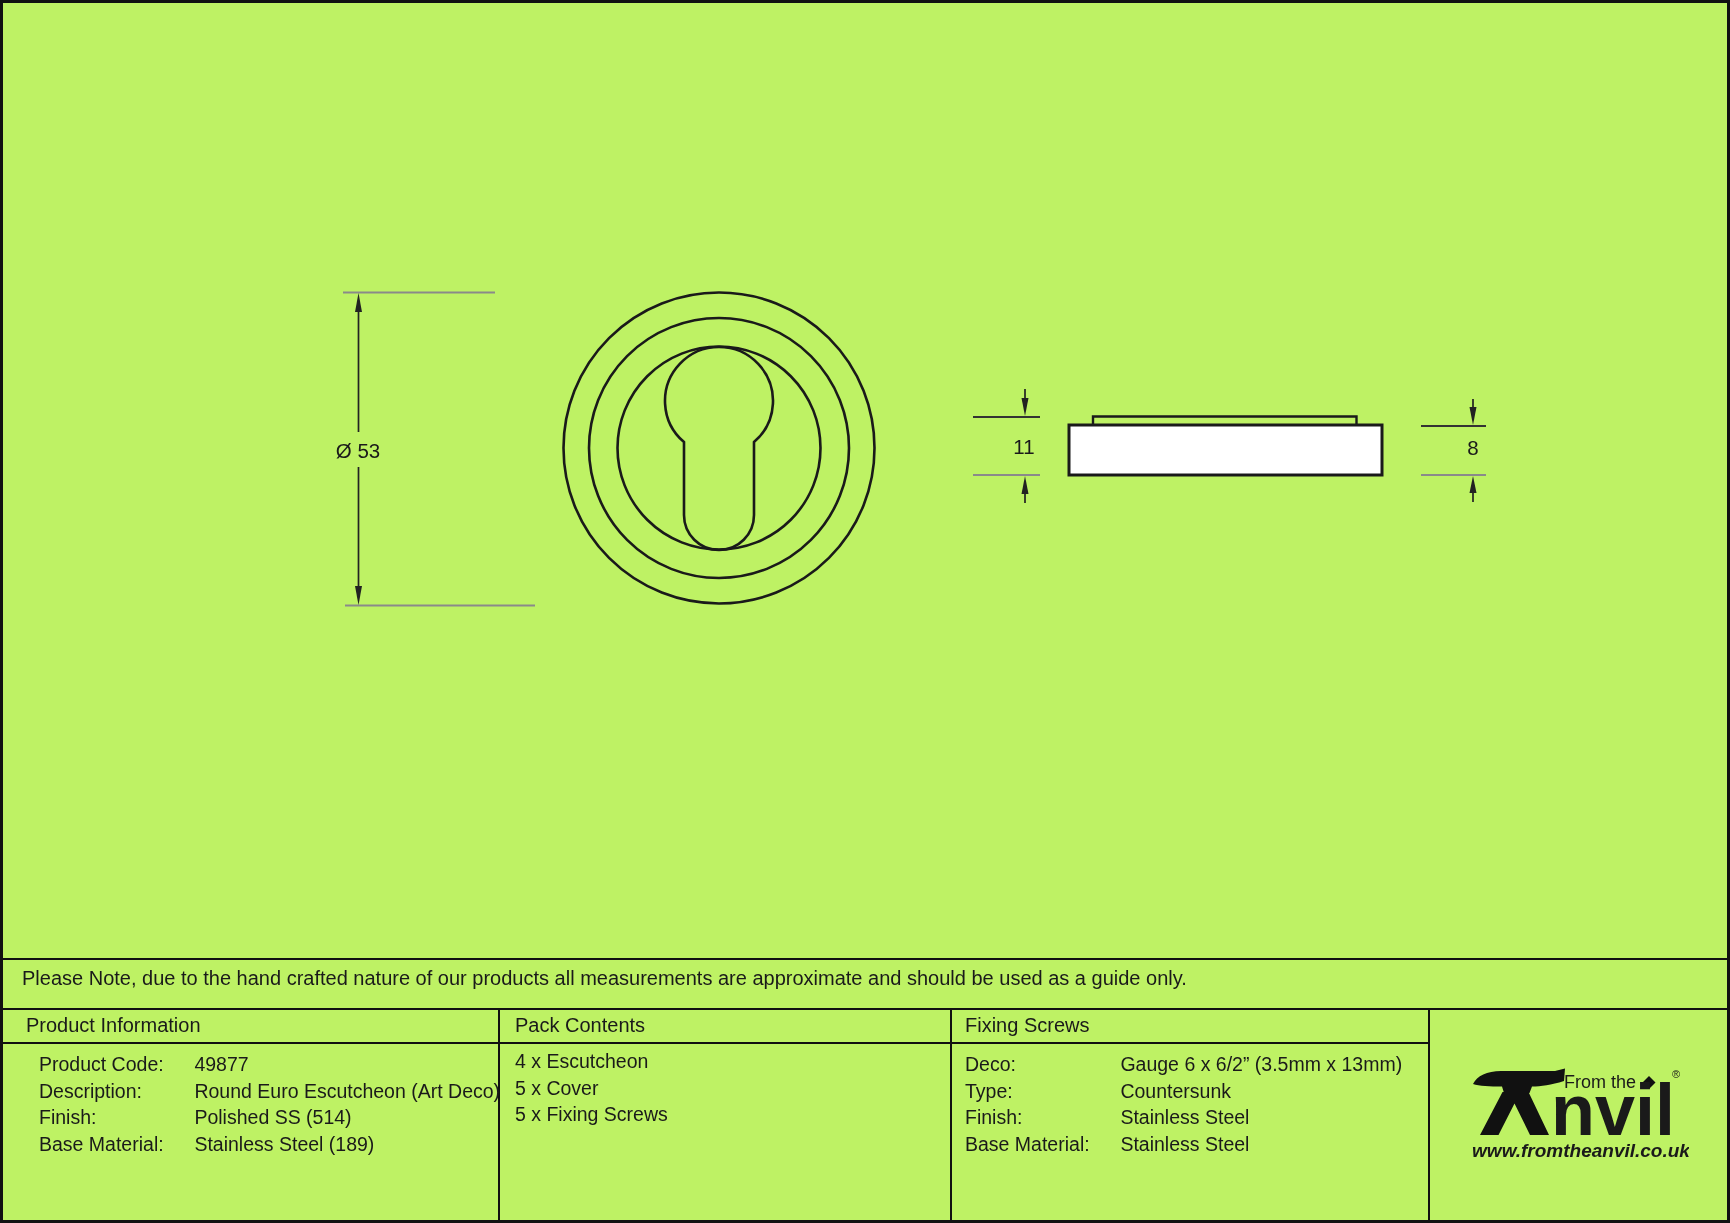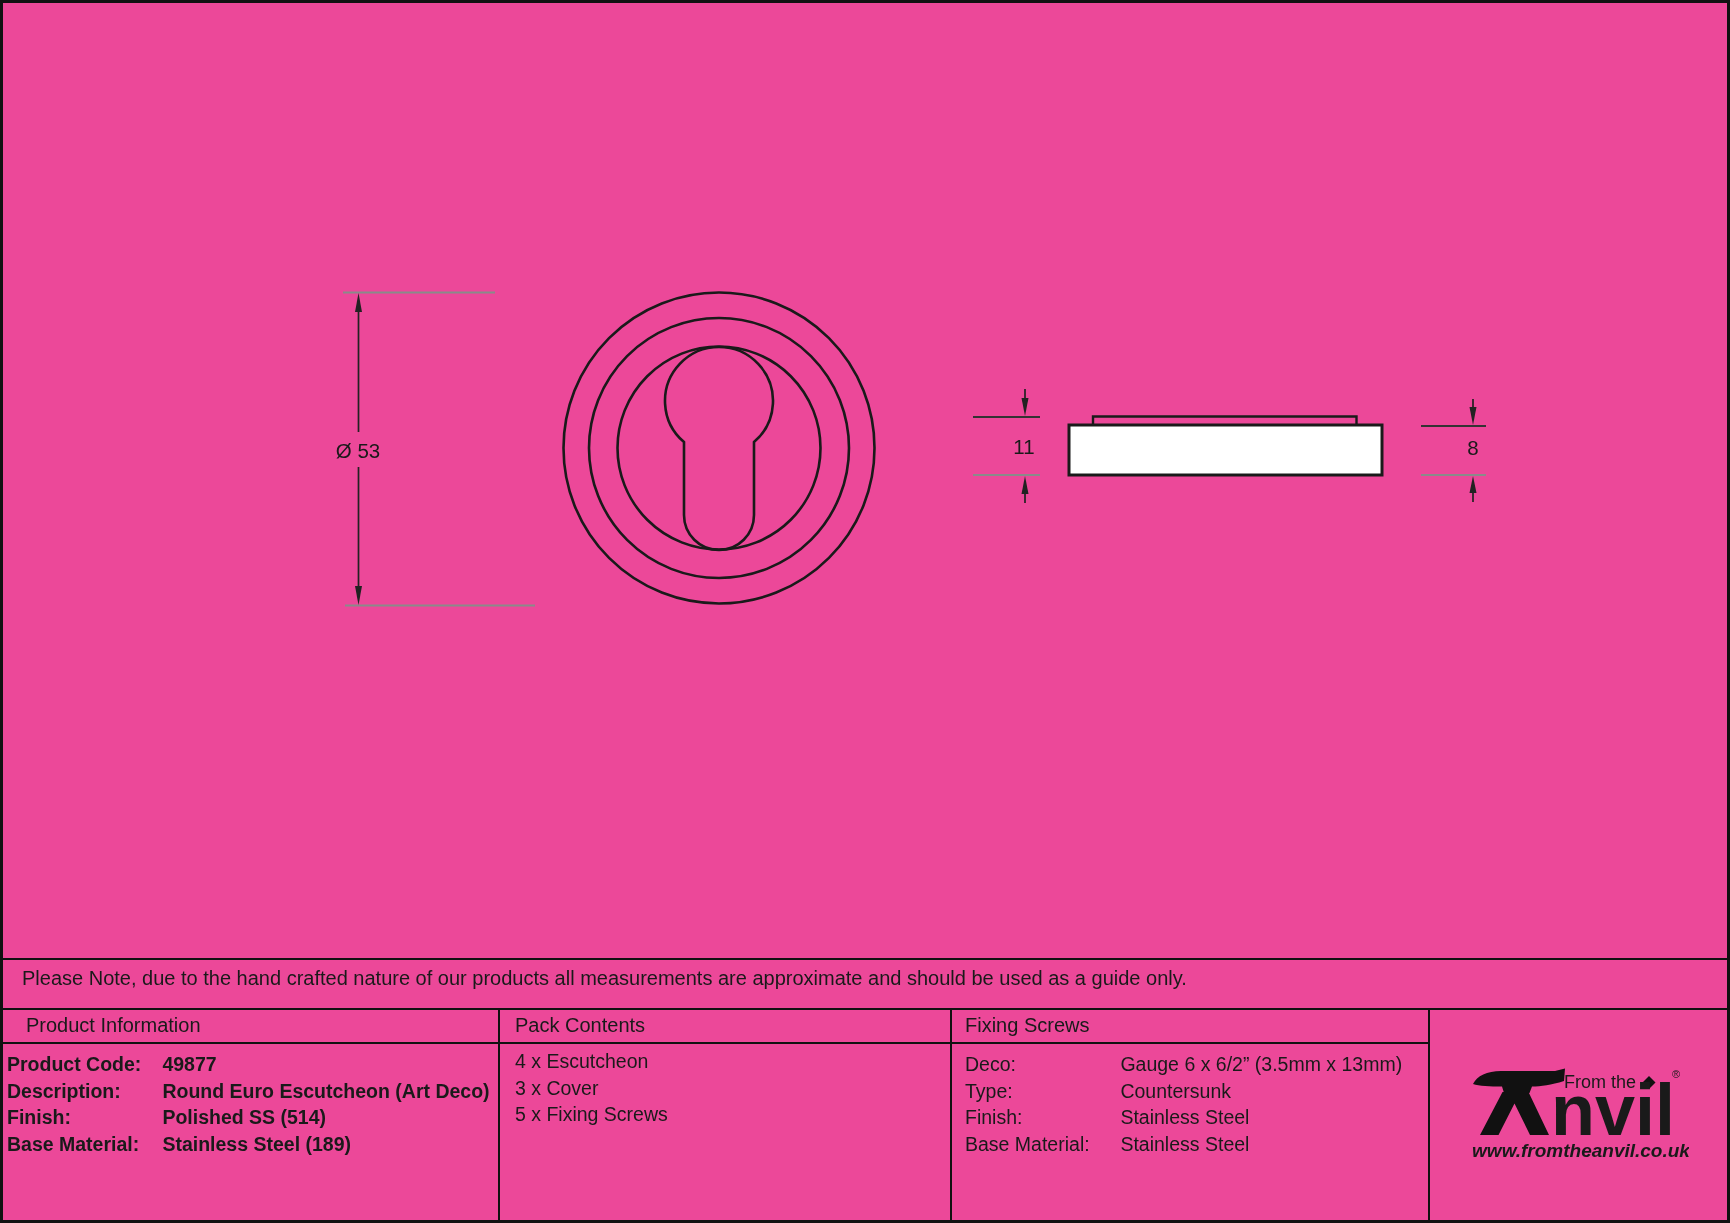--- a/index.html
+++ b/index.html
@@ -1,20 +1,20 @@
 <!DOCTYPE html>
 <html><head>
 <meta charset="utf-8">
 <style>
   html,body { margin:0; padding:0; background:#e8e8e8; }
   .page {
     position:relative;
     width:1730px; height:1223px;
     margin:0 auto;
-    background:#ec4899;
+    background:#bef264;
     border:3px solid #111;
     box-sizing:border-box;
     font-family:"Liberation Sans", sans-serif;
     color:#1a1a1a;
     overflow:hidden;
   }
   .abs { position:absolute; }
   svg text {
     font-family:"Liberation Sans", sans-serif;
     fill:#1a1a1a;
@@ -99,42 +99,42 @@
   <div class="hline" style="top:1005px; width:1724px;"></div>
   <div class="hline" style="top:1039px; width:1425px;"></div>
   <div class="vline" style="left:495px; top:1005px; height:212px;"></div>
   <div class="vline" style="left:947px; top:1005px; height:212px;"></div>
   <div class="vline" style="left:1425px; top:1005px; height:212px;"></div>
 
   <div class="hdr" style="left:23px;">Product Information</div>
   <div class="hdr" style="left:512px;">Pack Contents</div>
   <div class="hdr" style="left:962px;">Fixing Screws</div>
 
-  <div class="cellcol" style="left:4px; width:460px;font-weight:bold;">
+  <div class="cellcol" style="left:36px; width:460px;">
     <div class="row">
       <span class="lbl">Product Code:</span>
       <span>49877</span>
     </div>
     <div class="row">
       <span class="lbl">Description:</span>
       <span>Round Euro Escutcheon (Art Deco)</span>
     </div>
     <div class="row">
       <span class="lbl">Finish:</span>
       <span>Polished SS (514)</span>
     </div>
     <div class="row">
       <span class="lbl">Base Material:</span>
       <span>Stainless Steel (189)</span>
     </div>
   </div>
 
   <div class="cellcol" style="left:512px; top:1045px; width:420px;">
     <div class="row">4 x Escutcheon</div>
-    <div class="row">3 x Cover</div>
+    <div class="row">5 x Cover</div>
     <div class="row">5 x Fixing Screws</div>
   </div>
 
   <div class="cellcol" style="left:962px; width:455px;">
     <div class="row">
       <span class="lbl">Deco:</span>
       <span>Gauge 6 x 6/2” (3.5mm x 13mm)</span>
     </div>
     <div class="row">
       <span class="lbl">Type:</span>

